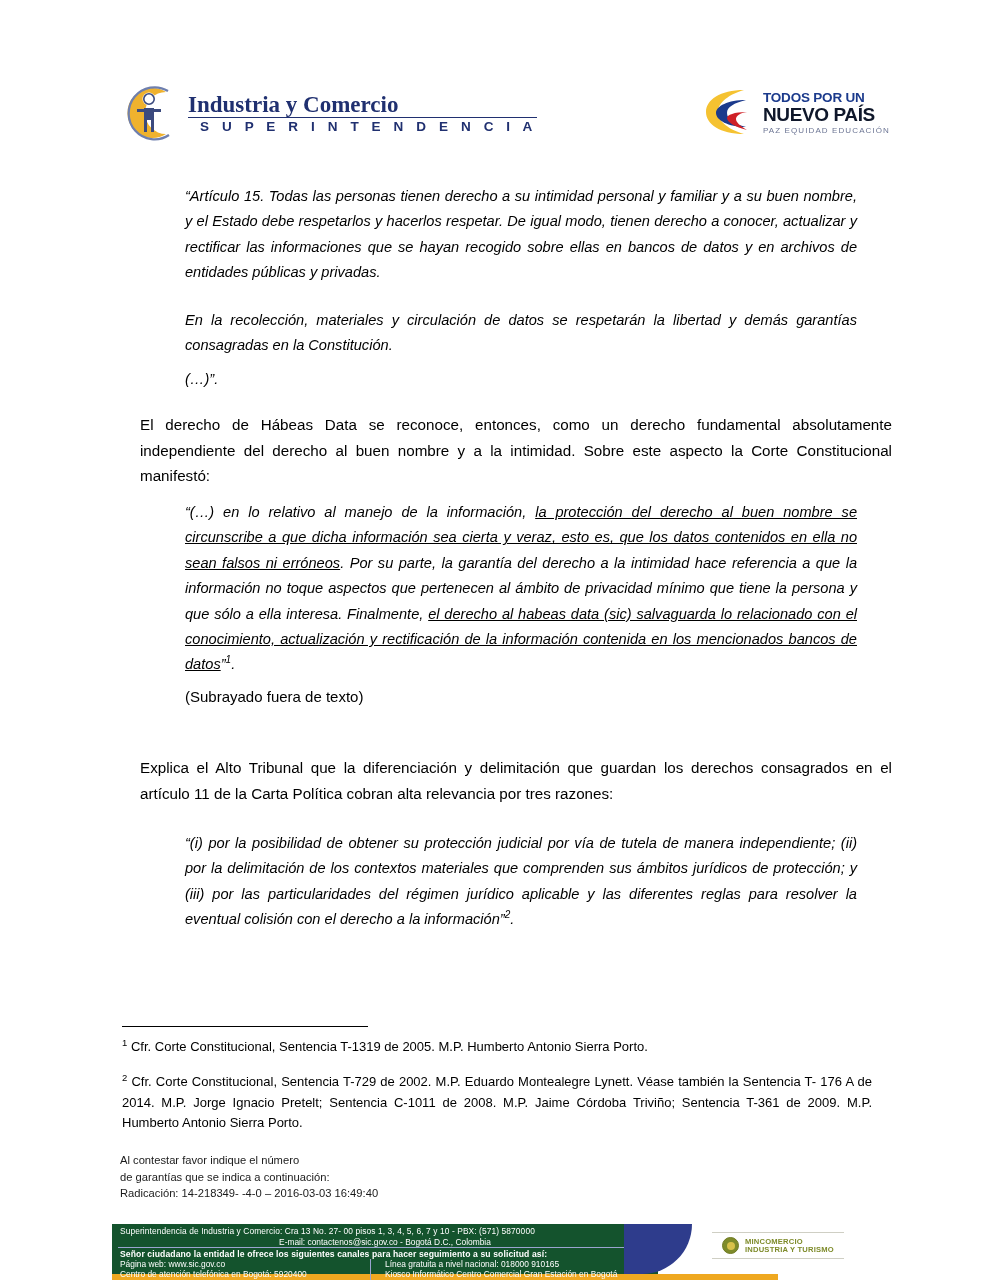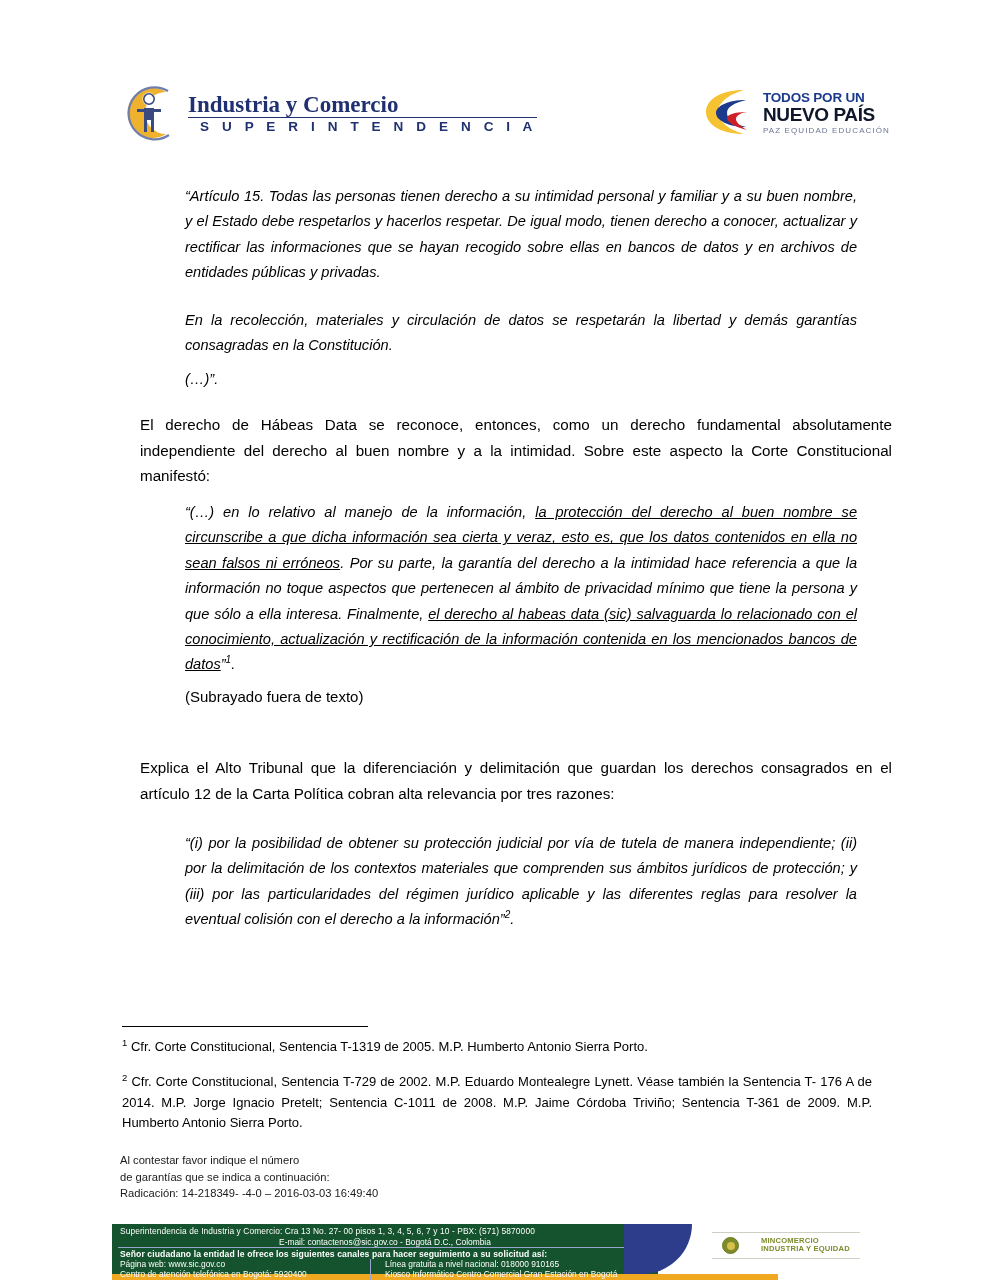--- a/index.html
+++ b/index.html
@@ -263,25 +263,24 @@
     top: 50px;
     width: 666px;
     height: 5.5px;
     background: #efa820;
   }
   .min-logo {
     position: absolute;
     left: 600px;
     top: 8px;
     display: flex;
-    align-items: flex-start;
+    align-items: center;
     padding: 4px 10px;
     border-top: 0.8px solid #cfcfc4;
     border-bottom: 0.8px solid #cfcfc4;
-    gap: 16px;
   }
   .min-seal {
     width: 15px;
     height: 15px;
     border-radius: 50%;
     background: #7e8b2a;
     border: 1.2px solid #6f7b24;
     position: relative;
     flex: 0 0 auto;
   }
@@ -348,21 +347,21 @@
     <div class="para quote" id="q-recol">En la recolección, materiales y circulación de datos se respetarán la libertad y demás garantías consagradas en la Constitución.</div>
 
     <div class="para quote" id="q-ellipsis">(…)”.</div>
 
     <div class="para" id="p-habeas">El derecho de Hábeas Data se reconoce, entonces, como un derecho fundamental absolutamente independiente del derecho al buen nombre y a la intimidad. Sobre este aspecto la Corte Constitucional manifestó:</div>
 
     <div class="para quote" id="q-corte"><span>“(…) en lo relativo al manejo de la información, </span><span class="u">la protección del derecho al buen nombre se circunscribe a que dicha información sea cierta y veraz, esto es, que los datos contenidos en ella no sean falsos ni erróneos</span><span>. Por su parte, la garantía del derecho a la intimidad hace referencia a que la información no toque aspectos que pertenecen al ámbito de privacidad mínimo que tiene la persona y que sólo a ella interesa. Finalmente, </span><span class="u">el derecho al habeas data (sic) salvaguarda lo relacionado con el conocimiento, actualización y rectificación de la información contenida en los mencionados bancos de datos</span><span>”</span><sup class="fn">1</sup><span>.</span></div>
 
     <div class="para" id="p-subray">(Subrayado fuera de texto)</div>
 
-    <div class="para" id="p-explica">Explica el Alto Tribunal que la diferenciación y delimitación que guardan los derechos consagrados en el artículo 12 de la Carta Política cobran alta relevancia por tres razones:</div>
+    <div class="para" id="p-explica">Explica el Alto Tribunal que la diferenciación y delimitación que guardan los derechos consagrados en el artículo 11 de la Carta Política cobran alta relevancia por tres razones:</div>
 
     <div class="para quote" id="q-razones"><span>“(i) por la posibilidad de obtener su protección judicial por vía de tutela de manera independiente; (ii) por la delimitación de los contextos materiales que comprenden sus ámbitos jurídicos de protección; y (iii) por las particularidades del régimen jurídico aplicable y las diferentes reglas para resolver la eventual colisión con el derecho a la información</span><span>”</span><sup class="fn">2</sup><span>.</span></div>
 
   </div>
 
   <div class="fn-sep"></div>
 
   <div class="fn-note" id="fn1"><span class="fn-num">1</span>&nbsp;<span>Cfr. Corte Constitucional, Sentencia T-1319 de 2005. M.P. Humberto Antonio Sierra Porto.</span></div>
 
   <div class="fn-note" id="fn2"><span class="fn-num">2</span>&nbsp;<span>Cfr. Corte Constitucional, Sentencia T-729 de 2002. M.P. Eduardo Montealegre Lynett. Véase también la Sentencia T- 176 A de 2014. M.P. Jorge Ignacio Pretelt; Sentencia C-1011 de 2008. M.P. Jaime Córdoba Triviño; Sentencia T-361 de 2009. M.P. Humberto Antonio Sierra Porto.</span></div>
@@ -391,19 +390,19 @@
         </div>
       </div>
     </div>
 
     <div class="footer-orange"></div>
 
     <div class="min-logo">
       <div class="min-seal"></div>
       <div class="min-text">
         <div class="min-l1">MINCOMERCIO</div>
-        <div class="min-l2">INDUSTRIA Y EQUIDAD</div>
+        <div class="min-l2">INDUSTRIA Y TURISMO</div>
       </div>
     </div>
 
   </div>
 
 </div>
 
 </body></html>

